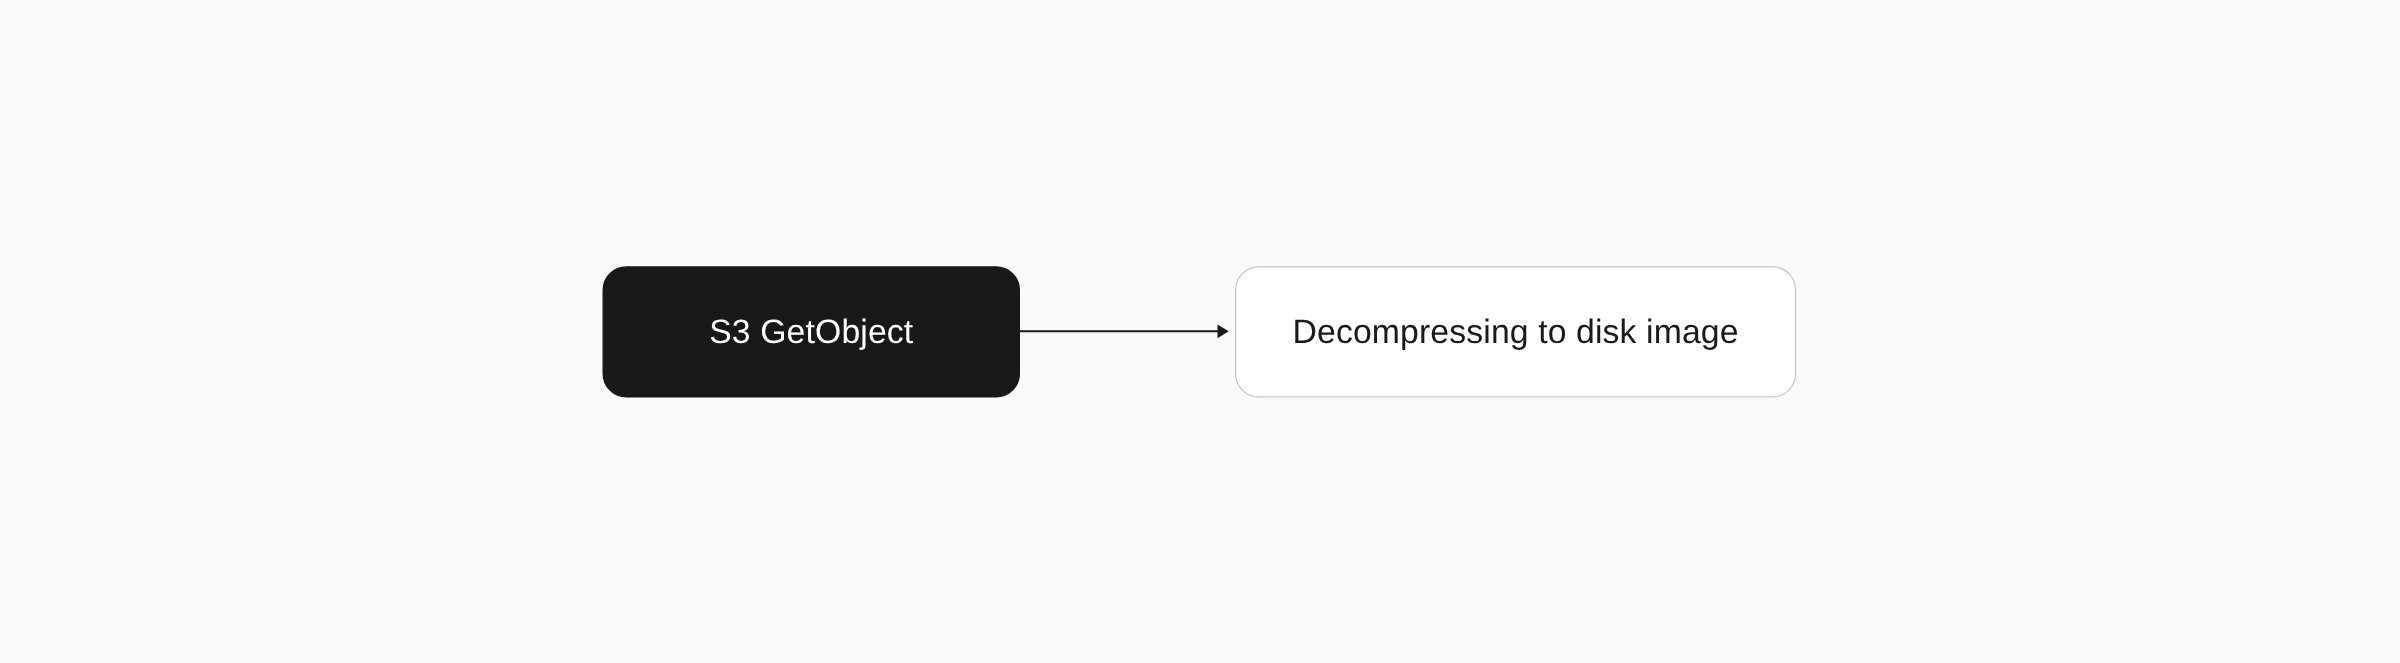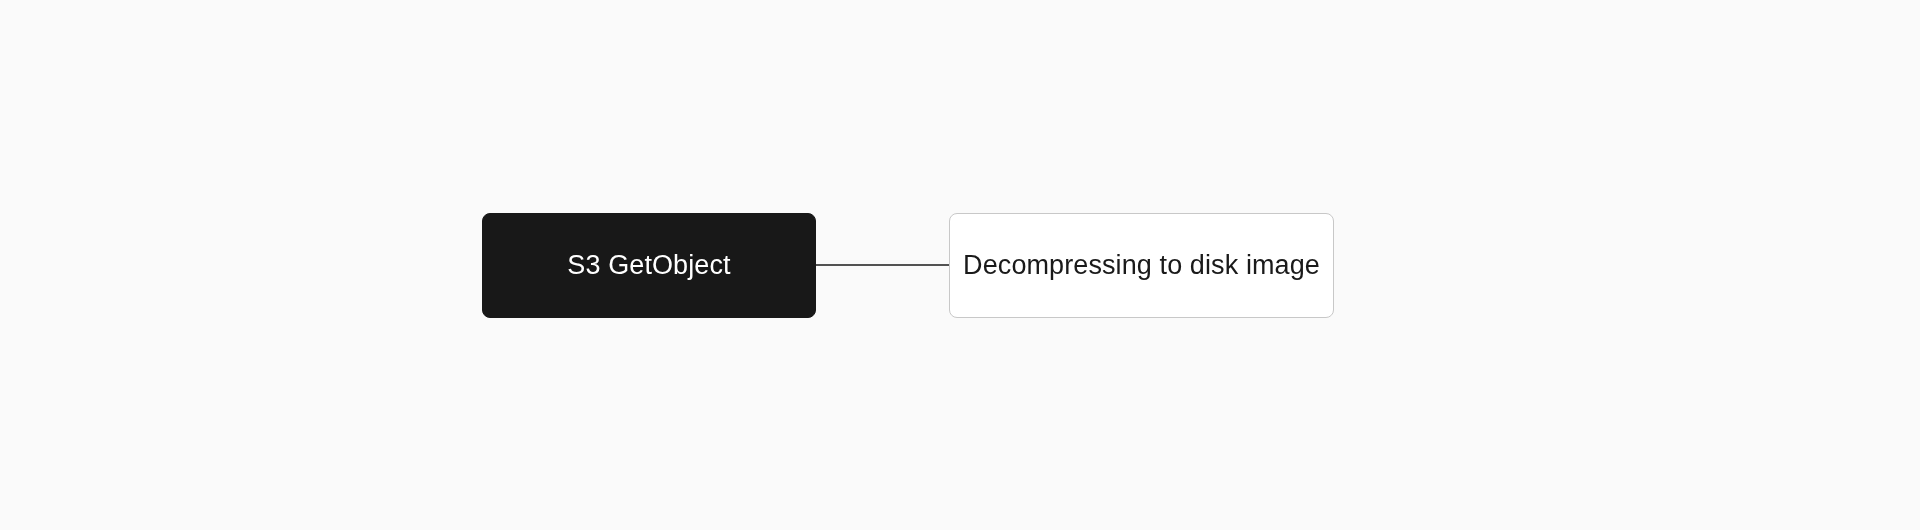--- a/index.html
+++ b/index.html
@@ -13,37 +13,37 @@
       position: relative;
       overflow: hidden;
       font-family: "Liberation Sans", "DejaVu Sans", sans-serif;
     }
     .node {
       position: absolute;
       box-sizing: border-box;
       display: flex;
       align-items: center;
       justify-content: center;
-      border-radius: 8px;
+      border-radius: 19px;
       font-size: 27px;
       letter-spacing: 0.1px;
     }
     .node-dark {
       left: 482px;
       top: 213px;
       width: 334px;
       height: 105px;
       background: #181818;
       color: #ffffff;
       border: 1px solid #181818;
     }
     .node-light {
-      left: 949px;
+      left: 988px;
       top: 213px;
-      width: 385px;
+      width: 449px;
       height: 105px;
       background: #ffffff;
       color: #1a1a1a;
       border: 1.5px solid #c8c8c8;
     }
     .edge {
       position: absolute;
       left: 816px;
       top: 255px;
       width: 172px;

